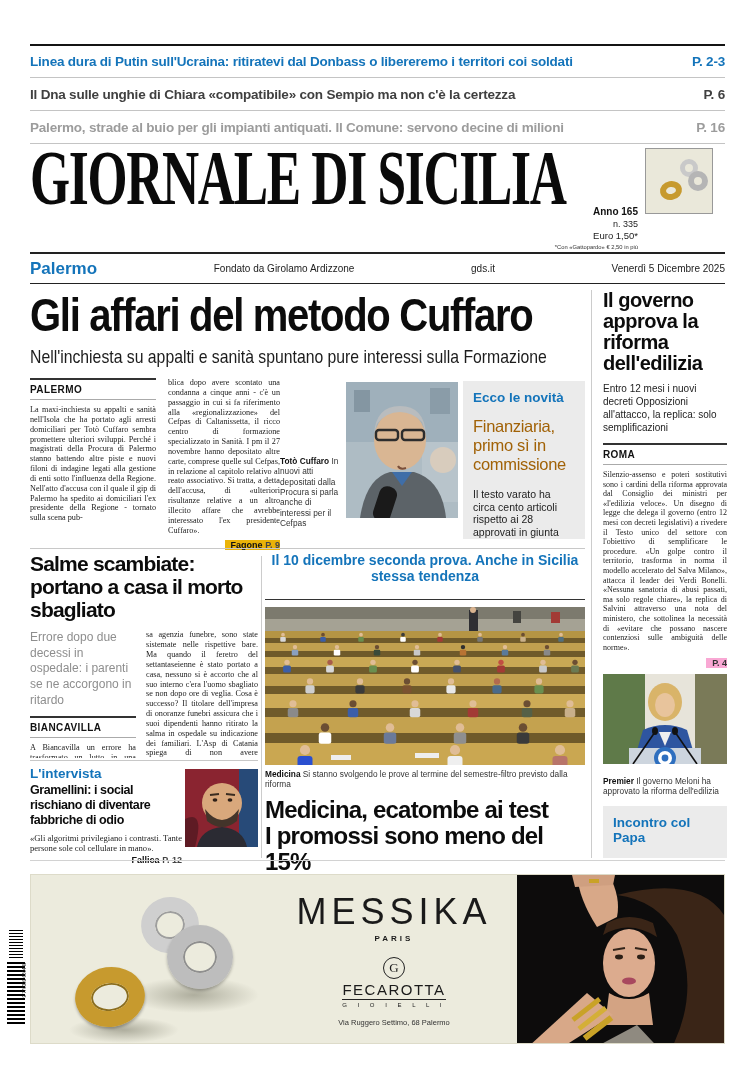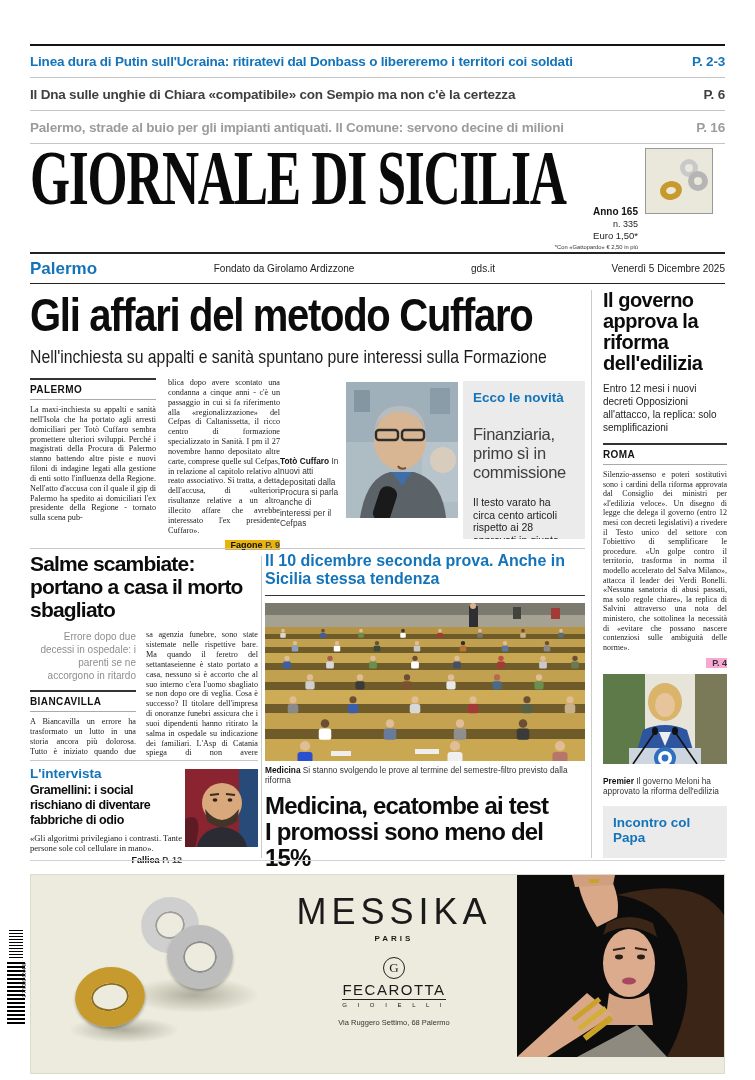--- a/index.html
+++ b/index.html
@@ -63,21 +63,21 @@
   .lead-col2 .byline { position:absolute; right:0; bottom:0; background:#eab308; padding-left:6px; }
 
   .caption { font-size:8.3px; line-height:1.25; color:#333; }
   .caption b { color:#111; }
   .lead-caption { position:absolute; left:280px; top:456px; width:64px; }
   .lead-photo { position:absolute; left:346px; top:382px; width:112px; height:136px; overflow:hidden; }
 
   .graybox { background:#ebebeb; padding:9px 10px; }
   .kicker { color:#1474ba; font-weight:bold; font-size:13.5px; }
   .ecco-box { position:absolute; left:463px; top:381px; width:122px; height:158px; overflow:hidden; }
-  .box-title { font-size:16.5px; line-height:1.15; color:#404040; margin-top:20px; letter-spacing:-0.3px; }
+  .box-title { font-size:16.5px; line-height:1.15; color:#a16207; margin-top:12px; letter-spacing:-0.3px; }
   .ecco-box .box-body { font-size:10.5px; line-height:1.2; color:#222; margin-top:14px; }
   .ecco-box .byline { margin-top:2px; }
 
   .main-vrule { left:591px; top:290px; height:568px; }
 
   
   .right-col { position:absolute; left:603px; top:290px; width:124px; height:568px; overflow:hidden; }
   .rc-title { font-size:20px; font-weight:800; line-height:1.05; letter-spacing:-0.5px; color:#0c0c0c; }
   .rc-subhead { font-size:10px; line-height:1.3; color:#222; margin-top:8px; }
   .right-col .label { margin-top:9px; }
@@ -87,50 +87,50 @@
   .rc-photo { width:124px; height:90px; overflow:hidden; margin-top:6px; }
   .rc-caption { margin-top:12px; }
   .papa-box { margin-top:9px; height:76px; }
   .papa-box .box-title { font-size:14.5px; }
 
   
   .salme { position:absolute; left:30px; top:552px; width:228px; height:206px; overflow:hidden; }
   .salme-headline { font-size:21px; font-weight:800; line-height:1.1; letter-spacing:-0.8px; color:#0c0c0c; }
   .salme-cols { display:flex; gap:10px; margin-top:9px; }
   .salme-left { width:106px; }
-  .salme-sub { font-size:10px; line-height:1.3; color:#8e8e8e;text-align:right; }
+  .salme-sub { font-size:12px; line-height:1.3; color:#8e8e8e; }
   .salme-left .label { margin-top:8px; }
   .salme-right { position:relative; width:112px; height:146px; overflow:hidden; }
   .salme-endline { left:30px; top:760px; width:228px; }
 
   .mid-vrule { left:261px; top:556px; height:302px; }
 
   
   .medicina { position:absolute; left:265px; top:552px; width:320px; height:306px; }
-  .medicina .kicker { display:block; font-size:16px; padding-bottom:7px; border-bottom:1.5px solid #333; }
+  .medicina .kicker { display:block; font-size:14px; padding-bottom:15px; border-bottom:1.5px solid #333;text-align:center; }
   .med-photo { width:320px; height:158px; overflow:hidden; margin-top:7px; }
   .med-caption { margin-top:4px; }
   .med-headline { margin-top:7px; font-size:24px; font-weight:800; line-height:1.08;
       letter-spacing:-0.8px; color:#0c0c0c; }
   .med-sub { margin-top:4px; font-size:11.5px; letter-spacing:-0.2px; color:#222; }
   .med-page { text-align:right; font-size:9px; font-weight:bold; color:#444; margin-top:2px; }
 
   
   .intervista { position:absolute; left:30px; top:766px; width:228px; height:92px; }
   .intervista .kicker { font-size:13.5px; }
   .int-title { width:158px; font-size:12.5px; font-weight:800; line-height:1.2;
       letter-spacing:-0.4px; color:#0c0c0c; margin-top:2px; }
   .int-body { width:152px; margin-top:5px; }
   .int-byline { width:152px; margin-top:1px; }
   .int-photo { position:absolute; right:0; top:3px; width:73px; height:78px; overflow:hidden; }
 
   .bottom-line { left:30px; top:860px; width:695px; background:#d2d2d2; }
 
   
-  .ad { position:absolute; left:30px; top:874px; width:695px; height:200px; background:#ecebdd;
+  .ad { position:absolute; left:30px; top:874px; width:695px; height:170px; background:#ecebdd;
         border:1px solid #dddbc9; overflow:hidden; }
   .rings { position:absolute; left:18px; top:6px; width:230px; height:170px; }
   .ring { position:absolute; border-radius:50%; }
   .ring-sh { position:absolute; border-radius:50%; background:radial-gradient(closest-side, rgba(60,60,40,.35), rgba(60,60,40,0)); }
   .rs1 { left:92px; top:16px; width:58px; height:56px; border:14px solid #cfcfcf; transform:rotate(-14deg); box-shadow:inset 0 0 0 2px #9e9e9e; }
   .rs2 { left:118px; top:44px; width:66px; height:64px; border:16px solid #bdbdbd; box-shadow:inset 0 0 0 2px #8f8f8f, 0 2px 3px rgba(0,0,0,.25); }
   .rg1 { left:26px; top:86px; width:70px; height:60px; border:16px solid #c79a2e; transform:rotate(-8deg); box-shadow:inset 0 0 0 2px #8a6d1e, 0 2px 3px rgba(0,0,0,.3); }
   .sh1 { left:80px; top:96px; width:130px; height:36px; }
   .sh2 { left:20px; top:136px; width:110px; height:26px; }
   .ad-center { position:absolute; left:238px; top:16px; width:250px; text-align:center; color:#1a1a1a; }

